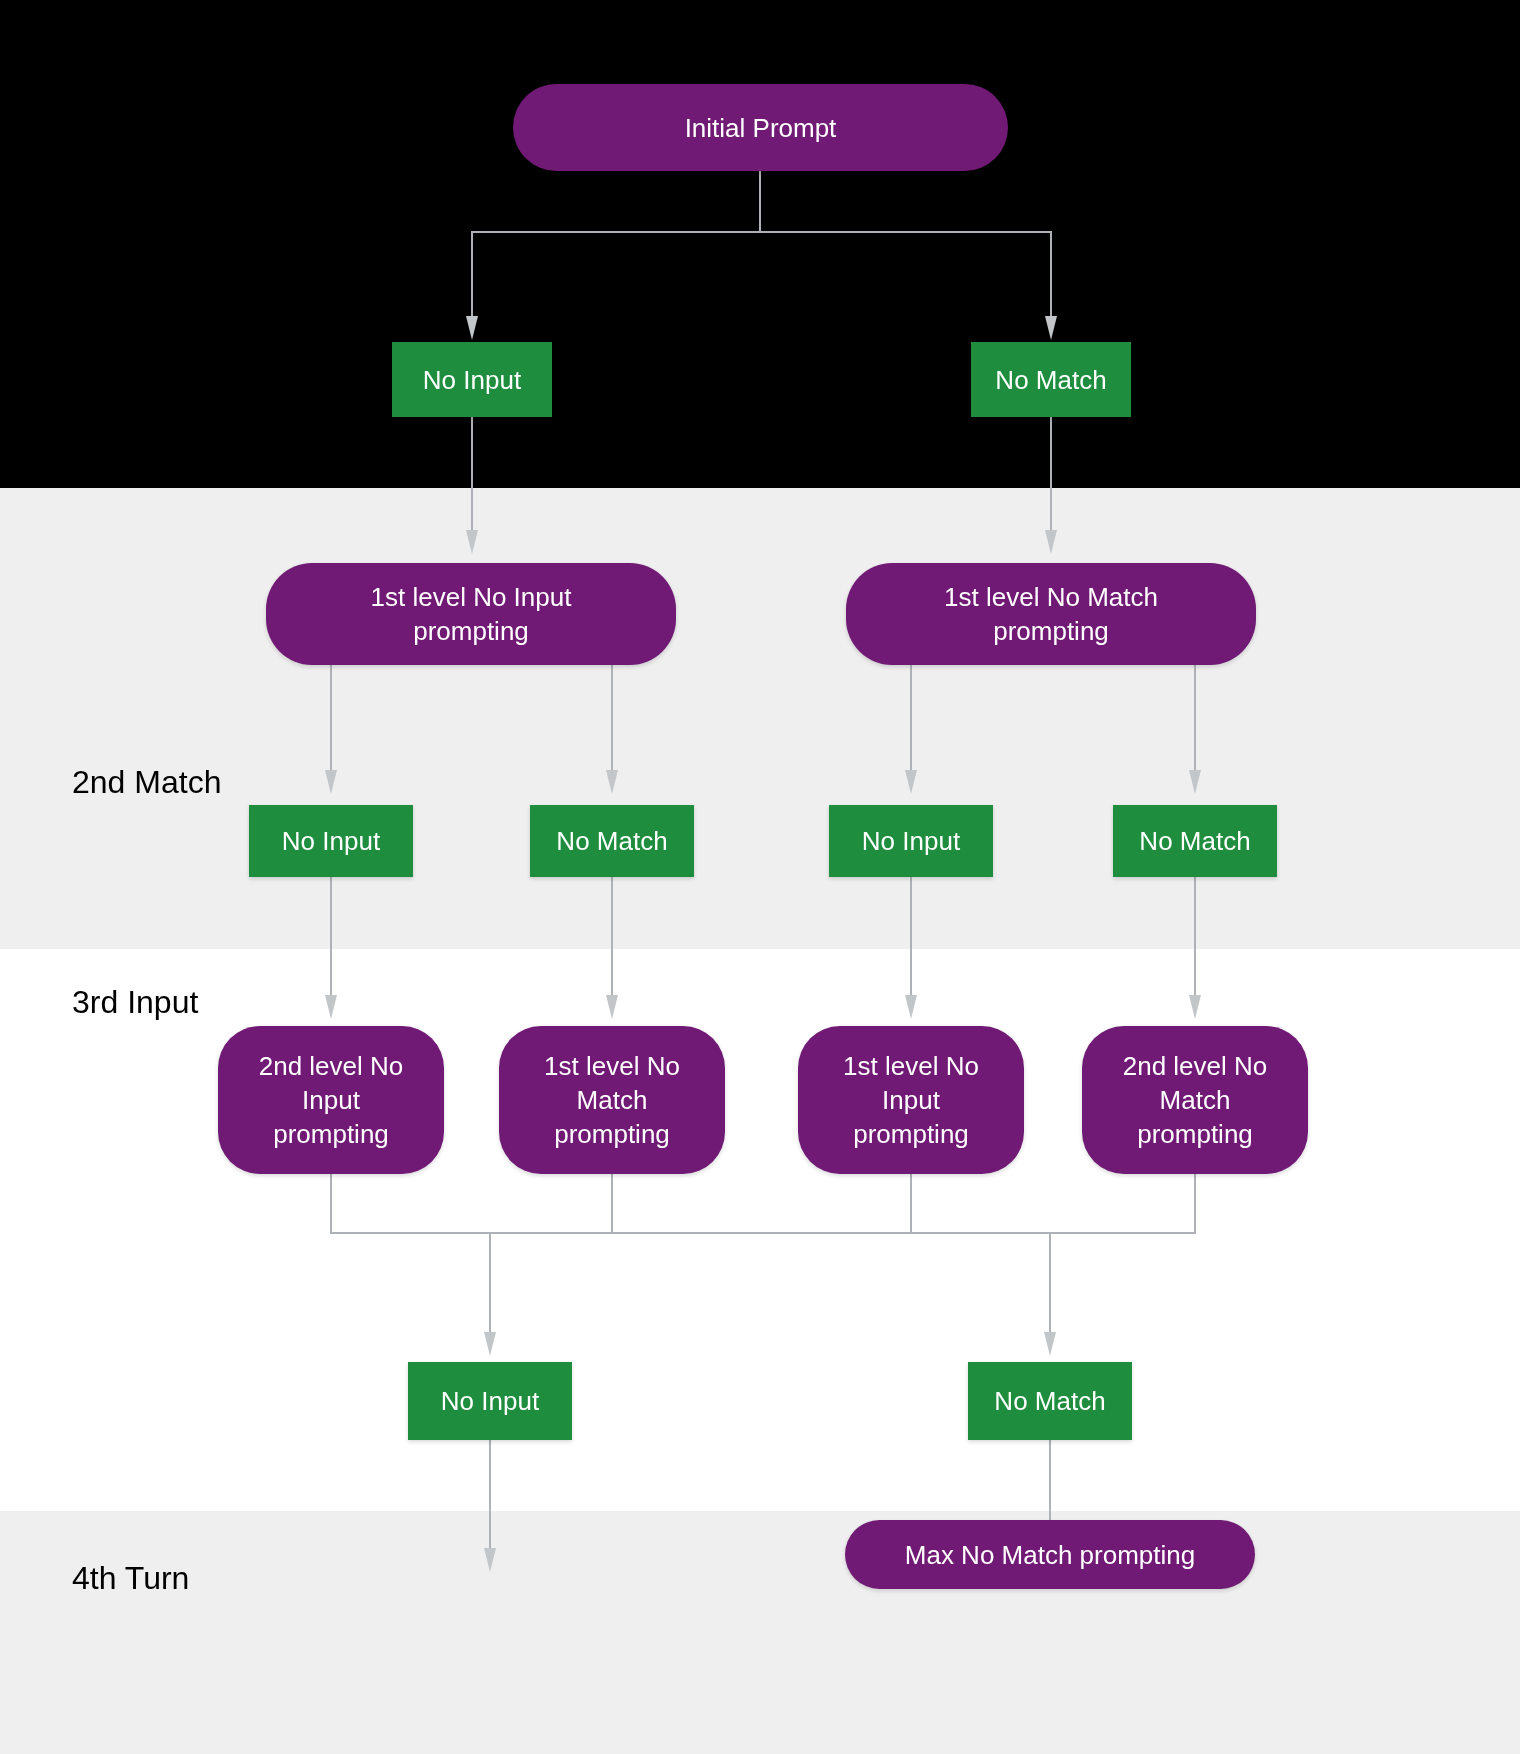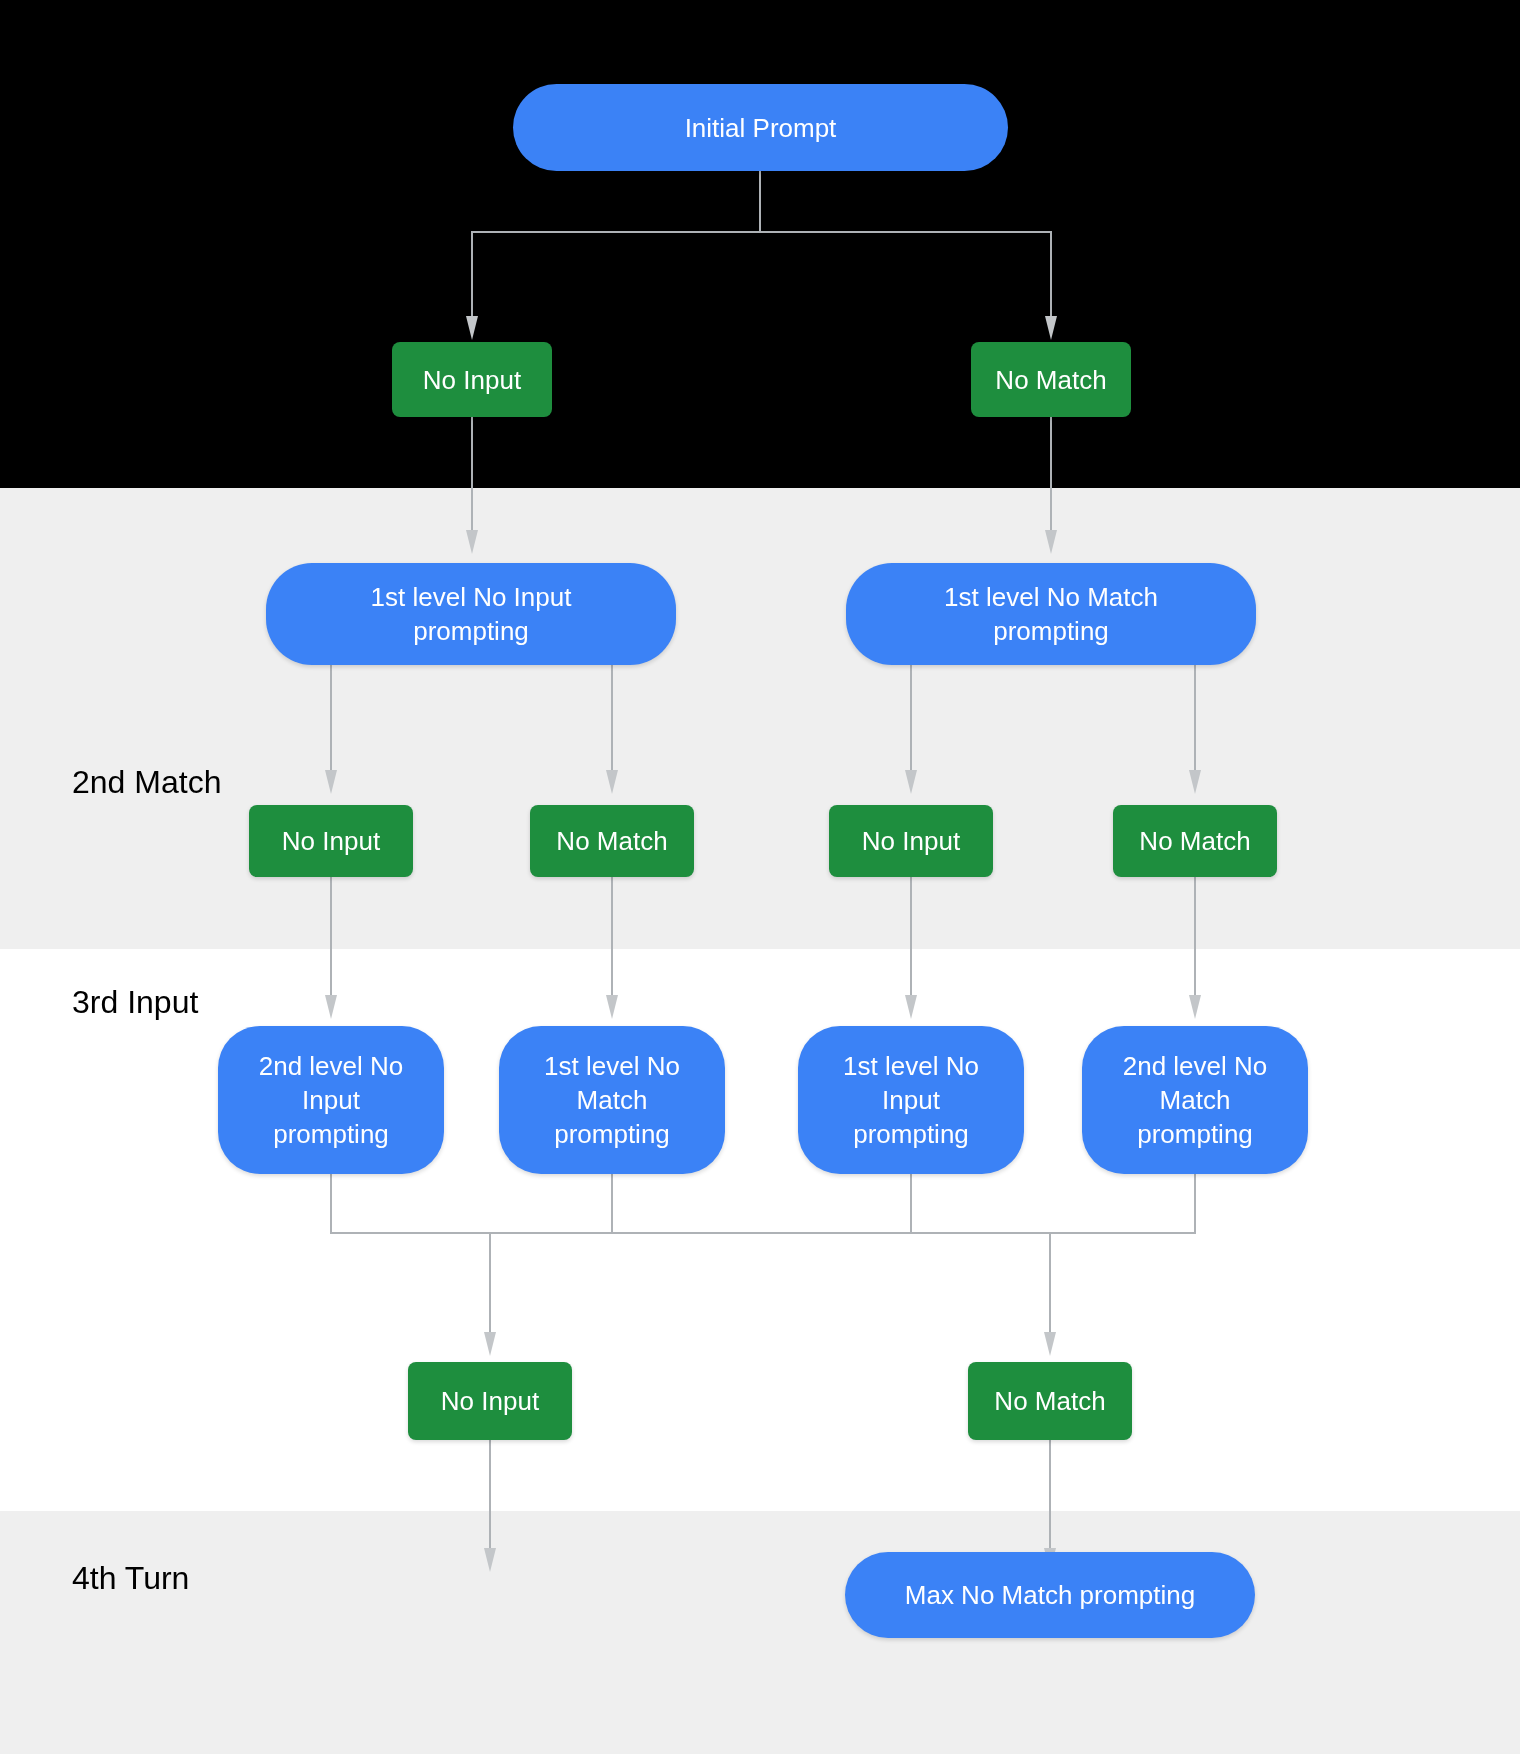--- a/index.html
+++ b/index.html
@@ -14,22 +14,22 @@
   .turn-label{
     position:absolute;left:72px;font-size:32px;line-height:40px;
     color:#000000;white-space:nowrap;
   }
   .node{
     position:absolute;display:flex;flex-direction:column;
     align-items:center;justify-content:center;text-align:center;
     color:#ffffff;font-size:26px;font-weight:500;line-height:34px;
     box-shadow:0 2px 4px rgba(0,0,0,0.15);
   }
-  .blue{background:#3b82f6;text-align:right;}
-  .green{background:#1e8e3e;border-radius:8px;}
+  .blue{background:#701a75;text-align:right;}
+  .green{background:#1e8e3e;border-radius:0;}
   .pill{border-radius:46px;}
   .vline{position:absolute;width:2px;background:#aeb2b6;}
   .hline{position:absolute;height:2px;background:#aeb2b6;}
   .arrow-head{
     position:absolute;width:0;height:0;
     border-left:6px solid transparent;border-right:6px solid transparent;
     border-top:24px solid #c3c6c9;
   }
   .tl{display:block;}
 </style>
@@ -147,17 +147,17 @@
     <span class="tl">prompting</span>
   </div>
 
   <div class="node green" style="left:408px;top:1362px;width:164px;height:78px;">
     <span>No Input</span>
   </div>
   <div class="node green" style="left:968px;top:1362px;width:164px;height:78px;">
     <span>No Match</span>
   </div>
 
-  <div class="node blue pill" style="left:845px;top:1552px;width:410px;height:86px;">
+  <div class="node blue pill" style="left:845px;top:1520px;width:410px;height:69px;">
     <span>Max No Match prompting</span>
   </div>
 
 </div>
 
 </body></html>

